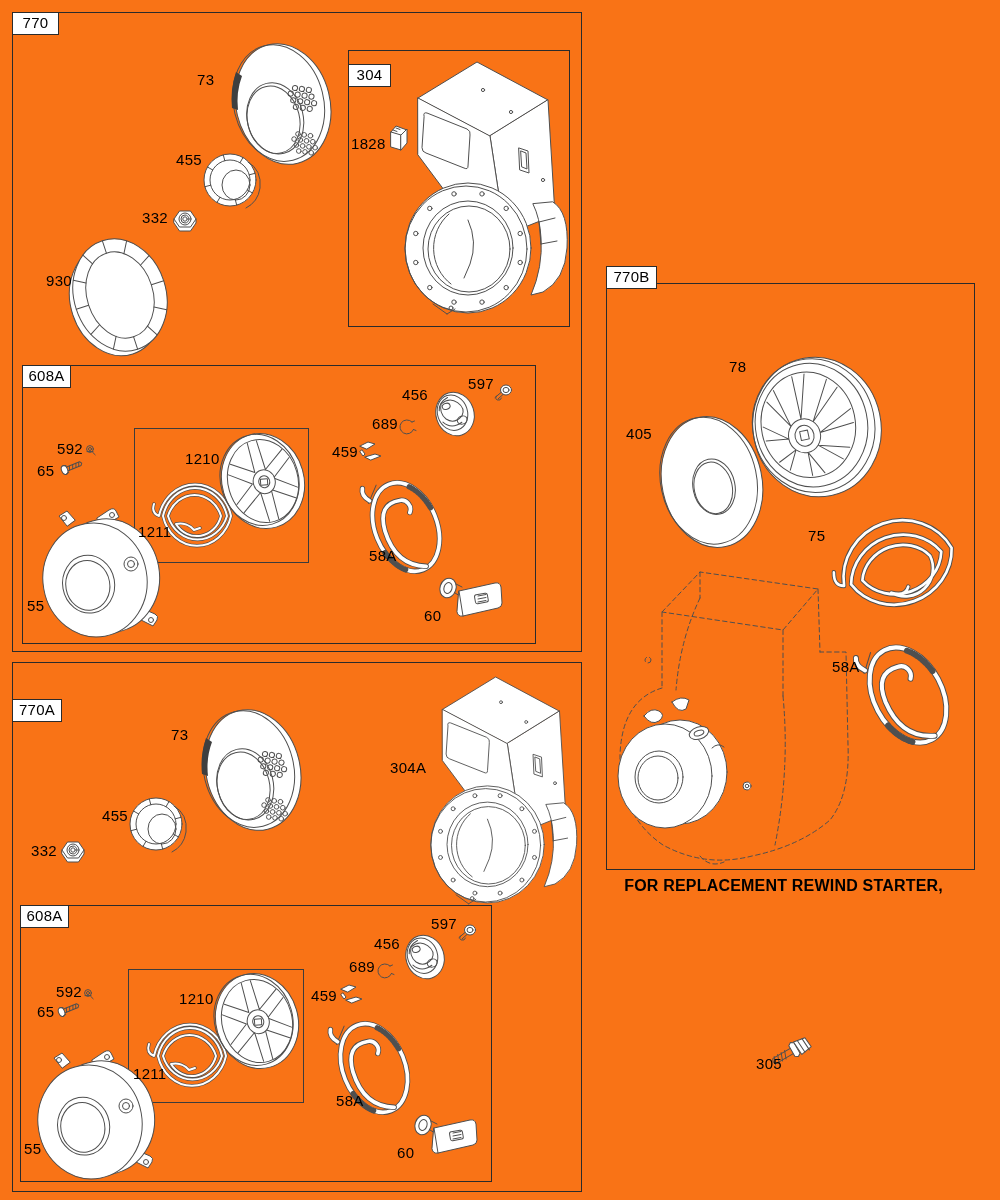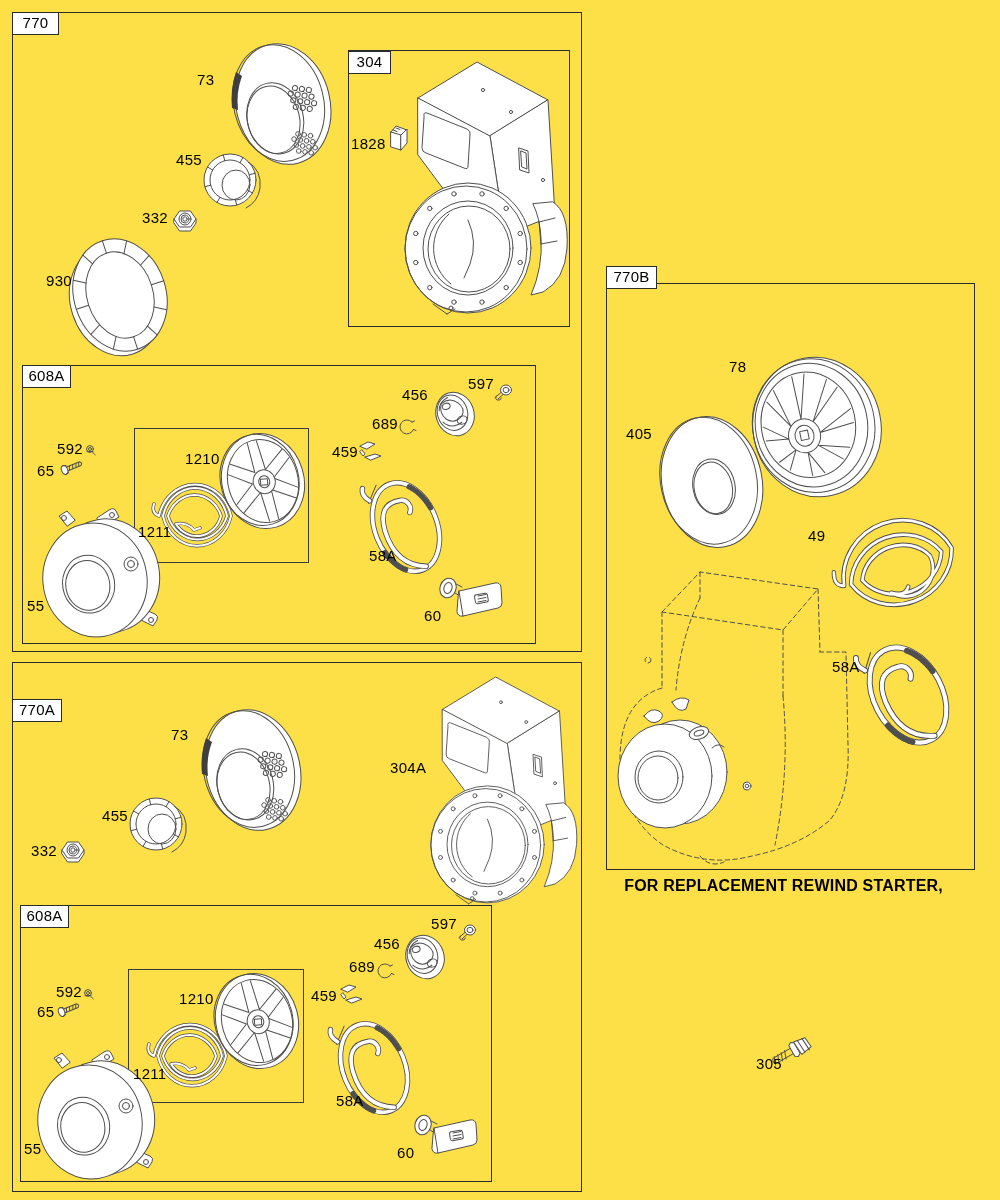--- a/index.html
+++ b/index.html
@@ -1,16 +1,16 @@
 <!DOCTYPE html>
 <html><head>
 <meta charset="utf-8">
 <style>
   html,body{margin:0;padding:0;background:#fff;}
-  #canvas{position:relative;width:1000px;height:1200px;background:#fde047;overflow:hidden;
+  #canvas{position:relative;width:1000px;height:1200px;background:#f97316;overflow:hidden;
           font-family:"Liberation Sans",sans-serif;color:#000;}
   .refbox{position:absolute;border:1.6px solid #2b2b2b;background:transparent;z-index:1;}
   .innerbox{position:absolute;border:1.3px solid #3c3c3c;background:transparent;z-index:1;}
   .tab{position:absolute;border:1.6px solid #2b2b2b;background:#fff;z-index:3;
        font-size:15px;line-height:20px;text-align:center;letter-spacing:.3px;}
   .plabel{position:absolute;z-index:4;font-size:15px;line-height:16px;letter-spacing:.3px;white-space:nowrap;}
   .note{position:absolute;z-index:4;font-size:16px;font-weight:bold;line-height:18.5px;
         text-align:right;letter-spacing:.2px;}
   #art{position:absolute;left:0;top:0;z-index:2;}
   #art ellipse,#art circle,#art path,#art rect,#art line{stroke:#4f4f4f;fill:none;stroke-width:1;stroke-linecap:round;stroke-linejoin:round;}
@@ -33,21 +33,21 @@
   <div class="refbox" style="left:12px;top:12px;width:568px;height:638px"></div>
   <div class="refbox" style="left:348px;top:50px;width:220px;height:275px"></div>
   <div class="refbox" style="left:22px;top:365px;width:512px;height:277px"></div>
   <div class="innerbox" style="left:134px;top:428px;width:173px;height:133px"></div>
   <div class="refbox" style="left:12px;top:662px;width:568px;height:528px"></div>
   <div class="refbox" style="left:20px;top:905px;width:470px;height:275px"></div>
   <div class="innerbox" style="left:128px;top:969px;width:174px;height:132px"></div>
   <div class="refbox" style="left:606px;top:283px;width:367px;height:585px"></div>
 
   <div class="tab" style="left:12px;top:12px;width:45px;height:21px">770</div>
-  <div class="tab" style="left:348px;top:51px;width:41px;height:21px">304</div>
+  <div class="tab" style="left:348px;top:64px;width:41px;height:21px">304</div>
   <div class="tab" style="left:22px;top:365px;width:47px;height:21px">608A</div>
   <div class="tab" style="left:12px;top:699px;width:48px;height:21px">770A</div>
   <div class="tab" style="left:20px;top:905px;width:47px;height:21px">608A</div>
   <div class="tab" style="left:606px;top:266px;width:49px;height:21px">770B</div>
 
   <svg id="art" width="1000" height="1200" viewBox="0 0 1000 1200" xmlns="http://www.w3.org/2000/svg" xmlns:xlink="http://www.w3.org/1999/xlink">
     <defs>
       <g id="vents">
         <circle r="2.6" cx="0" cy="0"></circle>
           <circle r="2.6" cx="7" cy="0"></circle>
@@ -350,21 +350,21 @@
   <div class="plabel" style="left:24px;top:1141px">55</div>
   <div class="plabel" style="left:374px;top:936px">456</div>
   <div class="plabel" style="left:431px;top:916px">597</div>
   <div class="plabel" style="left:349px;top:959px">689</div>
   <div class="plabel" style="left:311px;top:988px">459</div>
   <div class="plabel" style="left:336px;top:1093px">58A</div>
   <div class="plabel" style="left:397px;top:1145px">60</div>
 
   <div class="plabel" style="left:729px;top:359px">78</div>
   <div class="plabel" style="left:626px;top:426px">405</div>
-  <div class="plabel" style="left:808px;top:528px">49</div>
+  <div class="plabel" style="left:808px;top:528px">75</div>
   <div class="plabel" style="left:832px;top:659px">58A</div>
   <div class="plabel" style="left:756px;top:1056px">305</div>
 
   <div class="note" style="right:57px;top:877px">
     <div>FOR REPLACEMENT REWIND STARTER,</div>
   </div>
 
 </div>
 
 </body></html>

